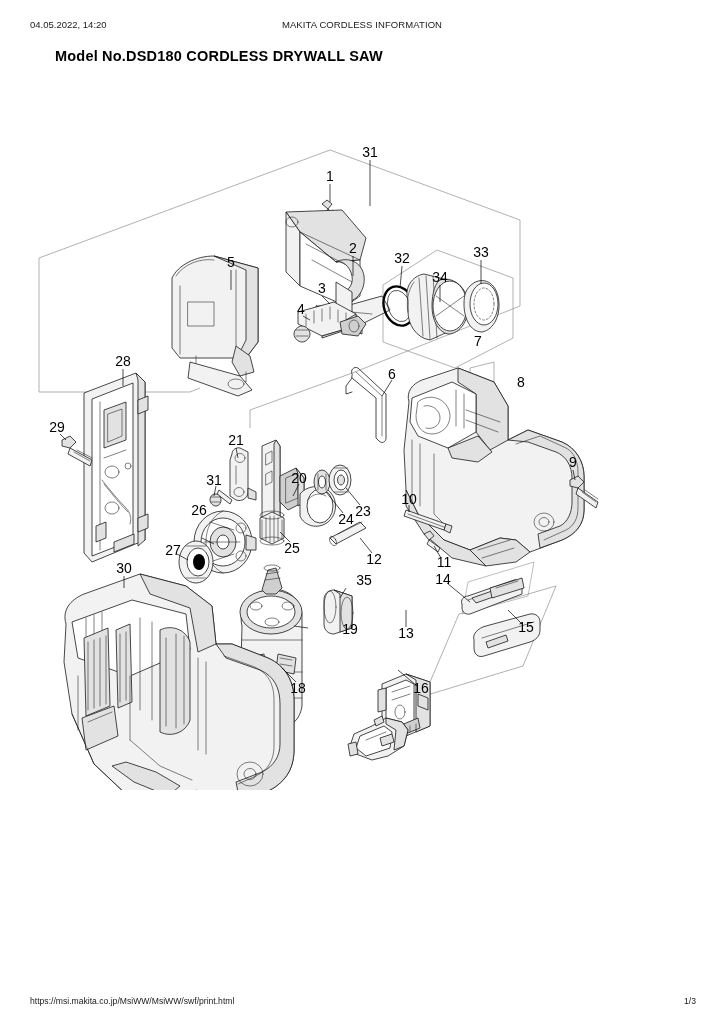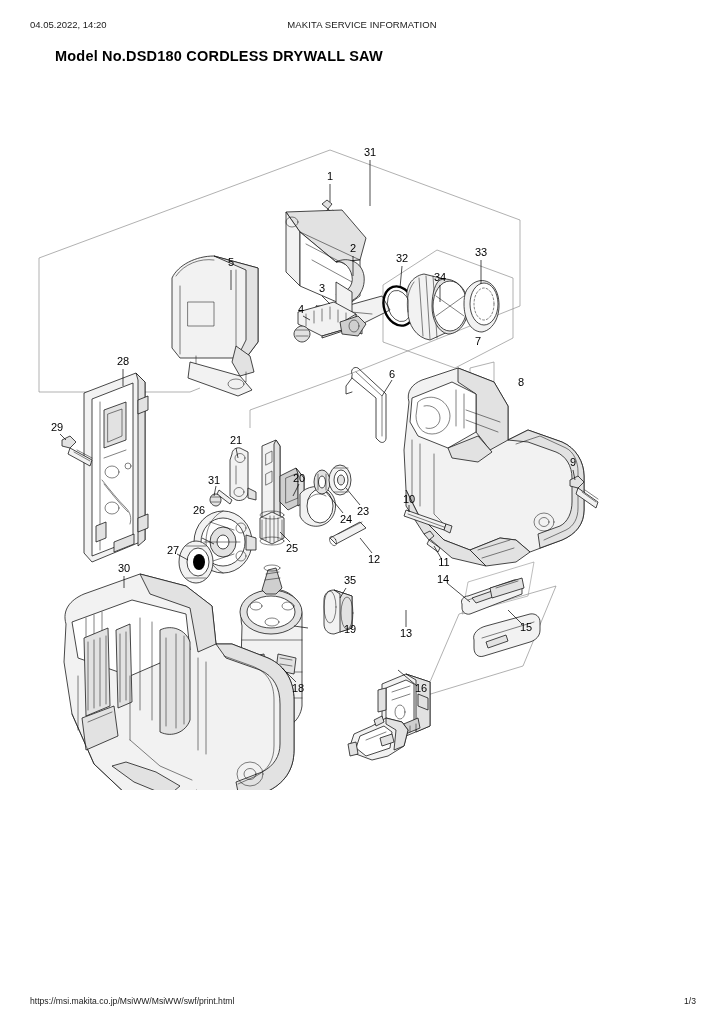--- a/index.html
+++ b/index.html
@@ -94,37 +94,37 @@
   .callout-layer {
     position: absolute;
     left: 0;
     top: 0;
     width: 724px;
     height: 680px;
     pointer-events: none;
   }
   .callout {
     position: absolute;
-    font-size: 11px;
+    font-size: 14px;
     line-height: 10px;
     color: #000;
     font-family: "Liberation Sans", sans-serif;
     white-space: nowrap;
     transform: translate(-50%, -50%);
     pointer-events: auto;
   }
 </style>
 </head>
 <body>
 
 <div class="page">
 
   <div class="hdr">
     <span class="hdr-date">04.05.2022, 14:20</span>
-    <span class="hdr-title">MAKITA SERVICE INFORMATION</span>
+    <span class="hdr-title">MAKITA CORDLESS INFORMATION</span>
   </div>
 
   <div class="model">Model No.DSD180 CORDLESS DRYWALL SAW</div>
 
   <div class="diagram">
     <svg width="724" height="680" viewBox="0 0 724 680" xmlns="http://www.w3.org/2000/svg">
       <defs>
         <style>
           .ln { fill:none; stroke:#1a1a1a; stroke-width:0.8; stroke-linejoin:round; stroke-linecap:round; }
           .lnT { fill:none; stroke:#1a1a1a; stroke-width:0.55; stroke-linejoin:round; stroke-linecap:round; }
@@ -521,21 +521,21 @@
       <span class="callout" style="left:409px;top:389px;">10</span>
       <span class="callout" style="left:199px;top:400px;">26</span>
       <span class="callout" style="left:173px;top:440px;">27</span>
       <span class="callout" style="left:292px;top:438px;">25</span>
       <span class="callout" style="left:374px;top:449px;">12</span>
       <span class="callout" style="left:444px;top:452px;">11</span>
       <span class="callout" style="left:124px;top:458px;">30</span>
       <span class="callout" style="left:443px;top:469px;">14</span>
       <span class="callout" style="left:406px;top:523px;">13</span>
       <span class="callout" style="left:526px;top:517px;">15</span>
-      <span class="callout" style="left:350px;top:470px;">35</span>
+      <span class="callout" style="left:364px;top:470px;">35</span>
       <span class="callout" style="left:312px;top:519px;margin-left:38px;">19</span>
       <span class="callout" style="left:298px;top:578px;">18</span>
       <span class="callout" style="left:421px;top:578px;">16</span>
     </div>
   </div>
 
   <div class="ftr">
     <span class="ftr-url">https://msi.makita.co.jp/MsiWW/MsiWW/swf/print.html</span>
     <span class="ftr-page">1/3</span>
   </div>

